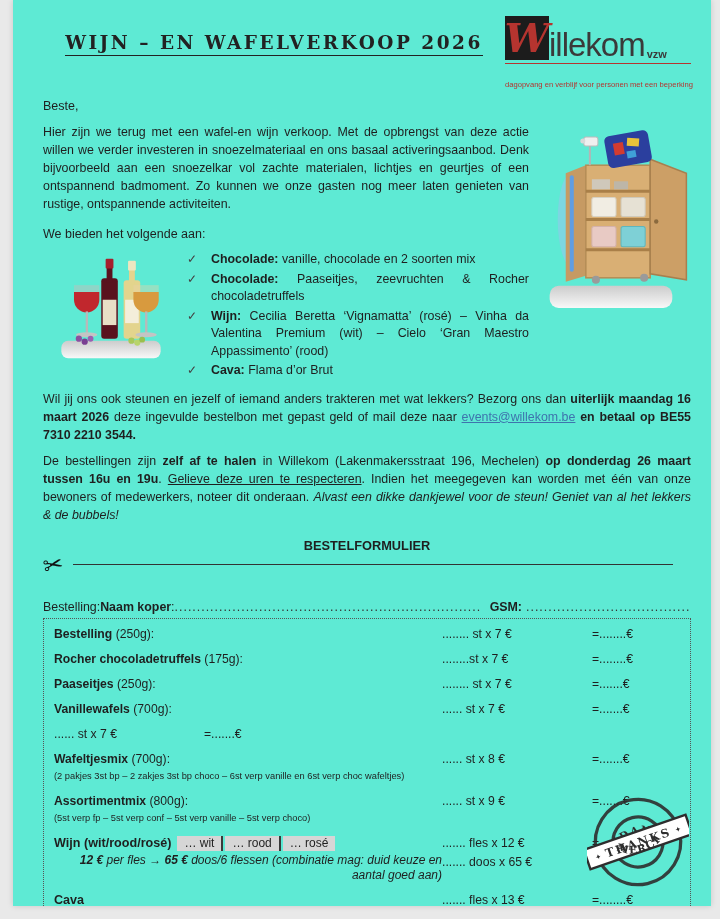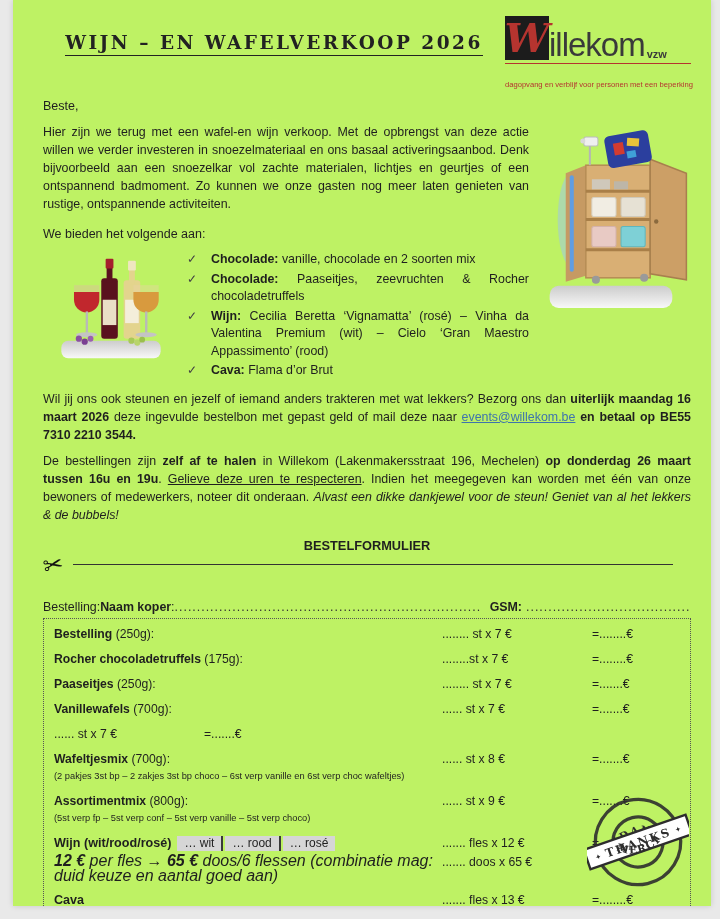--- a/index.html
+++ b/index.html
@@ -1,17 +1,17 @@
 <!DOCTYPE html>
 <html><head>
 <meta charset="utf-8">
 <style>
   html,body{margin:0;padding:0;width:720px;height:919px;overflow:hidden;
     font-family:"Liberation Sans",sans-serif;background:#e9e9e9;color:#1f1f1f;}
-  .sheet{position:absolute;left:13px;top:0;right:9px;bottom:13px;background:#bef264;
+  .sheet{position:absolute;left:13px;top:0;right:9px;bottom:13px;background:#5eead4;
     padding:0 20px 0 30px;box-sizing:border-box;overflow:hidden;
     box-shadow:0 0 6px rgba(0,0,0,.15);}
   
   .header{display:flex;align-items:flex-start;}
   .title-wrap{flex:1;text-align:center;padding-top:32px;}
   h1.doc-title{display:inline-block;margin:0;font-family:"DejaVu Serif",serif;
     font-size:18.5px;font-weight:bold;letter-spacing:2.5px;color:#222;
     border-bottom:1.5px solid #222;padding-bottom:2px;}
   .logo{width:186px;padding-top:16px;}
   .logo-row{display:flex;align-items:flex-end;}
@@ -254,21 +254,21 @@
     <div class="trow">
       <div class="r-left">
         <div class="wine-label-row">
           <span class="b" style="font-size:12.6px;">Wijn (wit/rood/rosé)</span>
           <span class="choice-group">
             <span class="choice">… wit</span>
             <span class="choice">… rood</span>
             <span class="choice">… rosé</span>
           </span>
         </div>
-        <div class="r-note i" style="font-size:16px;"><span class="b">12 €</span><span> per fles → </span><span class="b">65 €</span><span> doos/6 flessen (combinatie mag: duid keuze en aantal goed aan)</span></div>
+        <div class="r-note i" style="font-size:12px;text-align:right;"><span class="b">12 €</span><span> per fles → </span><span class="b">65 €</span><span> doos/6 flessen (combinatie mag: duid keuze en aantal goed aan)</span></div>
       </div>
       <div class="r-qty">
         <div>....... fles x 12 €</div>
         <div style="margin-top:4px;">....... doos x 65 €</div>
       </div>
       <div class="r-amt">=........€</div>
     </div>
 
     <div class="trow">
       <div class="r-left">

